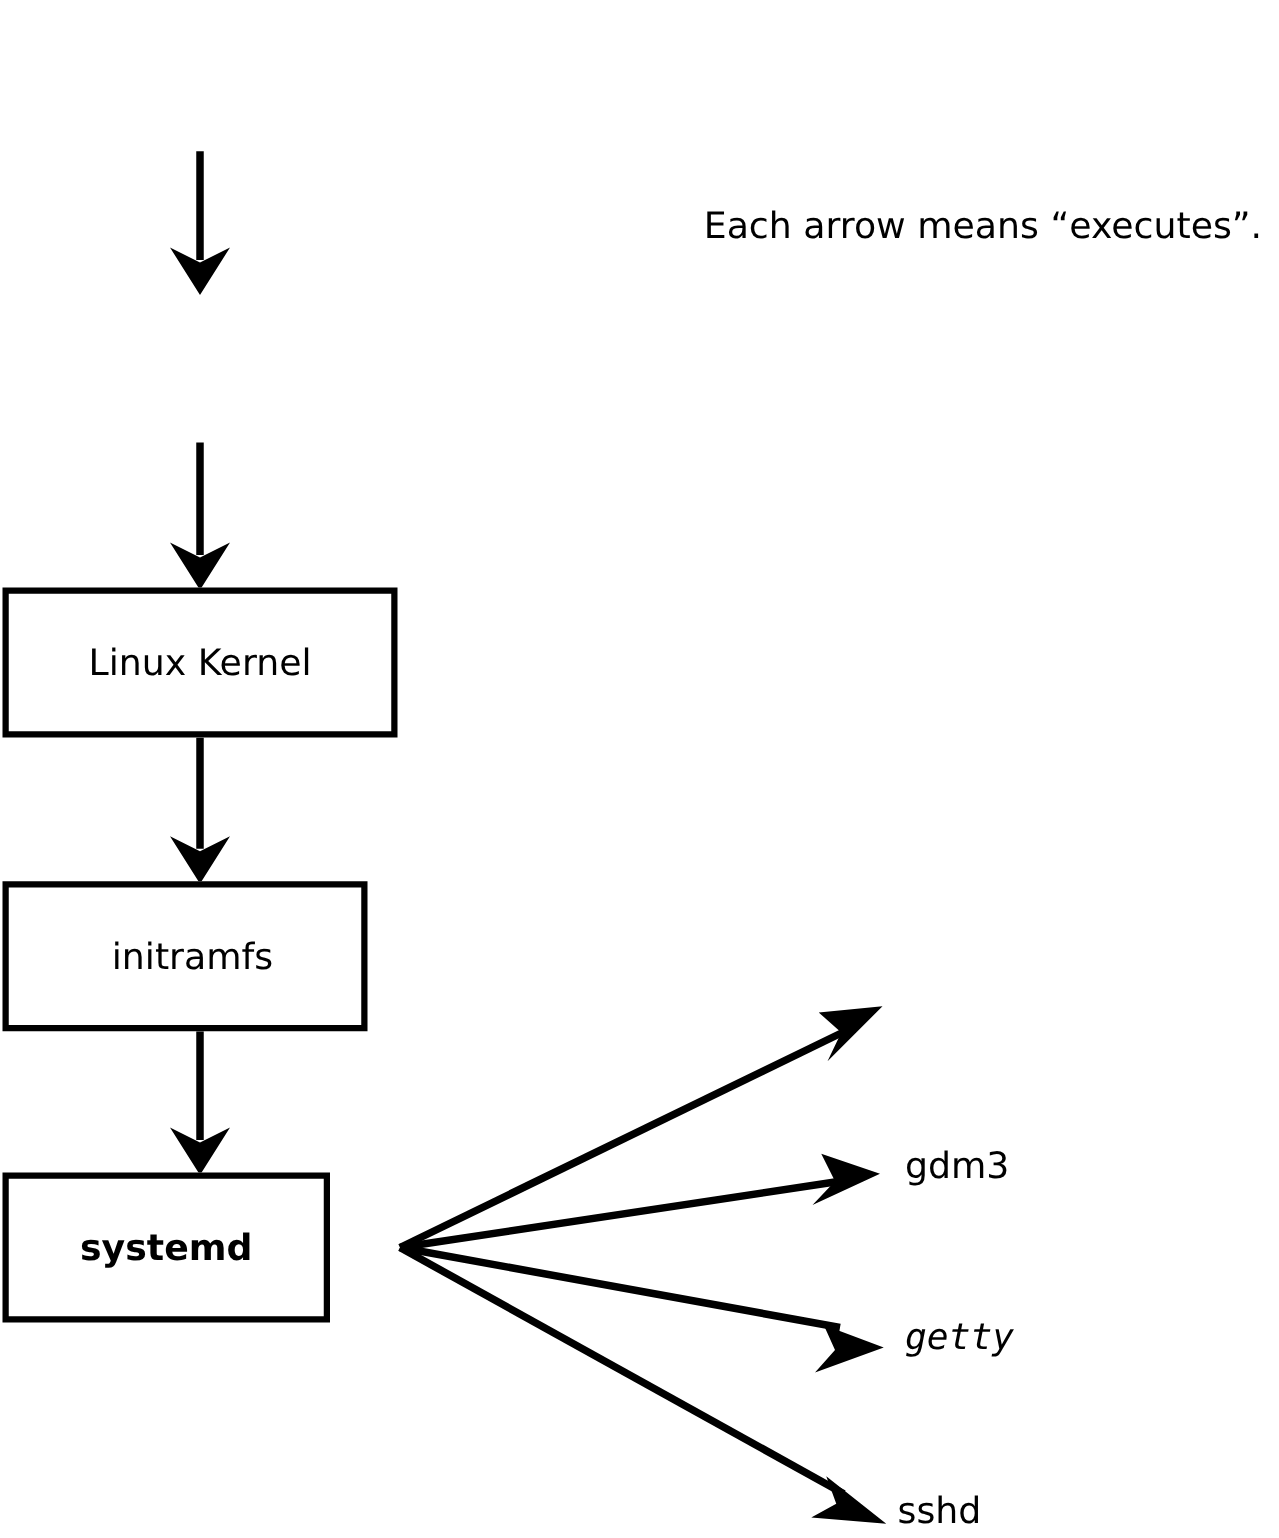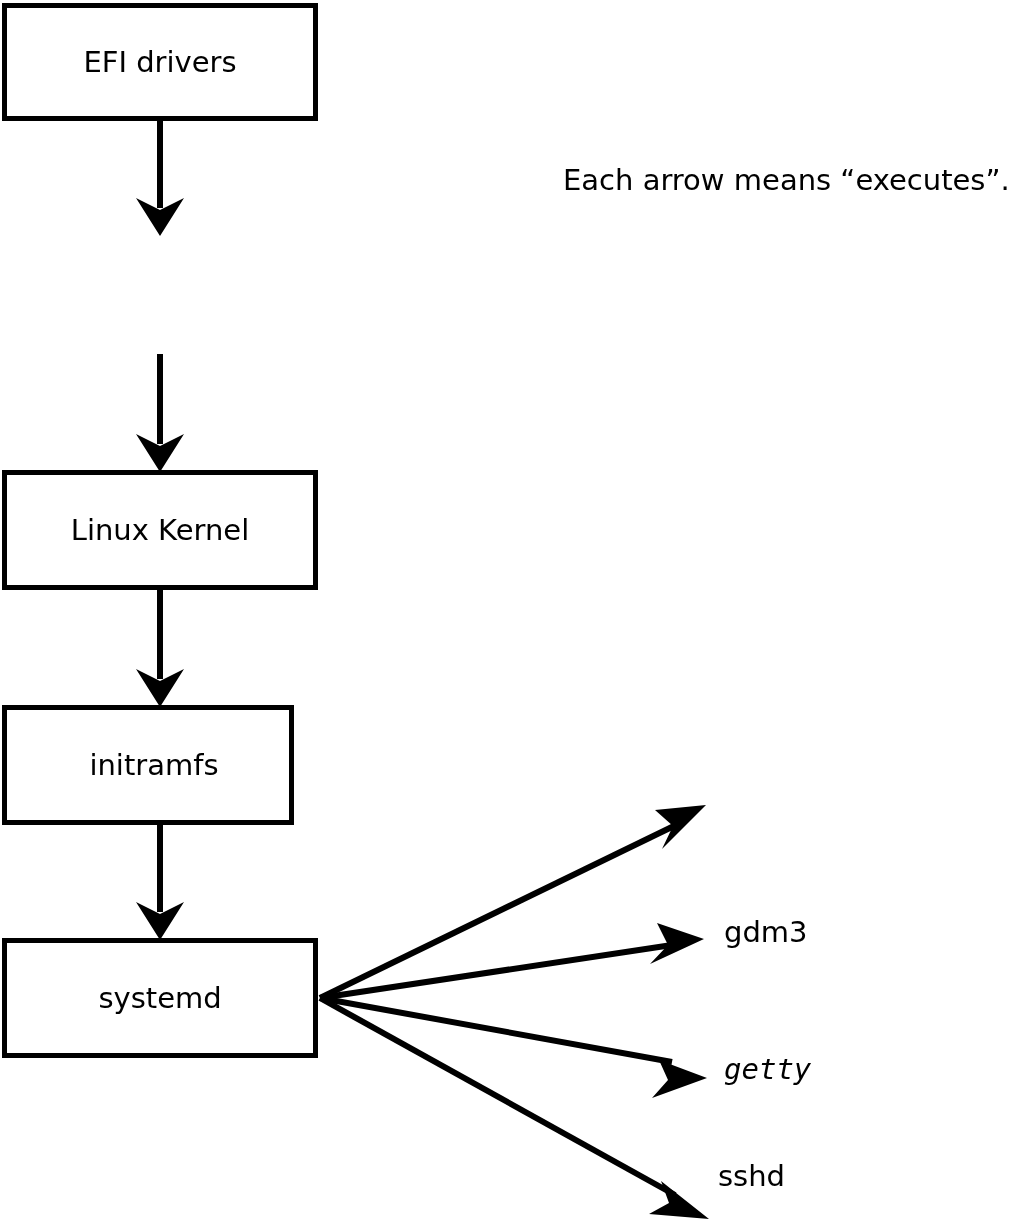--- a/index.html
+++ b/index.html
@@ -105,39 +105,36 @@
       <line x1="320" y1="998" x2="672" y2="1062" stroke="#000" stroke-width="6"></line>
       <path d="M 707 1078 L 659 1060 L 668 1080 L 652 1098 Z" fill="#000"></path>
     </g>
 
     <g>
       <line x1="320" y1="998" x2="675" y2="1195" stroke="#000" stroke-width="6"></line>
       <path d="M 709 1219 L 661 1181 L 669 1203 L 649 1214 Z" fill="#000"></path>
     </g>
   </svg>
 
-  <div class="node-box" style="left:2px; top:3px; width:316px; height:118px;">
-    <span class="node-label">EFI drivers</span>
-  </div>
 
 
   <div class="node-box" style="left:2px; top:470px; width:316px; height:120px;">
     <span class="node-label">Linux Kernel</span>
   </div>
 
   <div class="node-box" style="left:2px; top:705px; width:292px; height:120px;padding-left:12px;">
     <span class="node-label">initramfs</span>
   </div>
 
-  <div class="node-box" style="left:2px; top:938px; width:316px; height:120px;">
+  <div class="node-box" style="left:2px; top:938px; width:262px; height:120px;font-weight:bold;">
     <span class="node-label">systemd</span>
   </div>
 
   <div class="free-text legend-text" style="left:563px; top:166px;">Each arrow means “executes”.</div>
 
 
   <div class="free-text proc-label-sans" style="left:724px; top:918px;">gdm3</div>
 
   <div class="free-text proc-label-mono" style="left:724px; top:1055px;font-style:italic;">getty</div>
 
-  <div class="free-text proc-label-sans" style="left:718px; top:1162px;">sshd</div>
+  <div class="free-text proc-label-sans" style="left:718px; top:1194px;">sshd</div>
 
 </div>
 
 </body></html>

